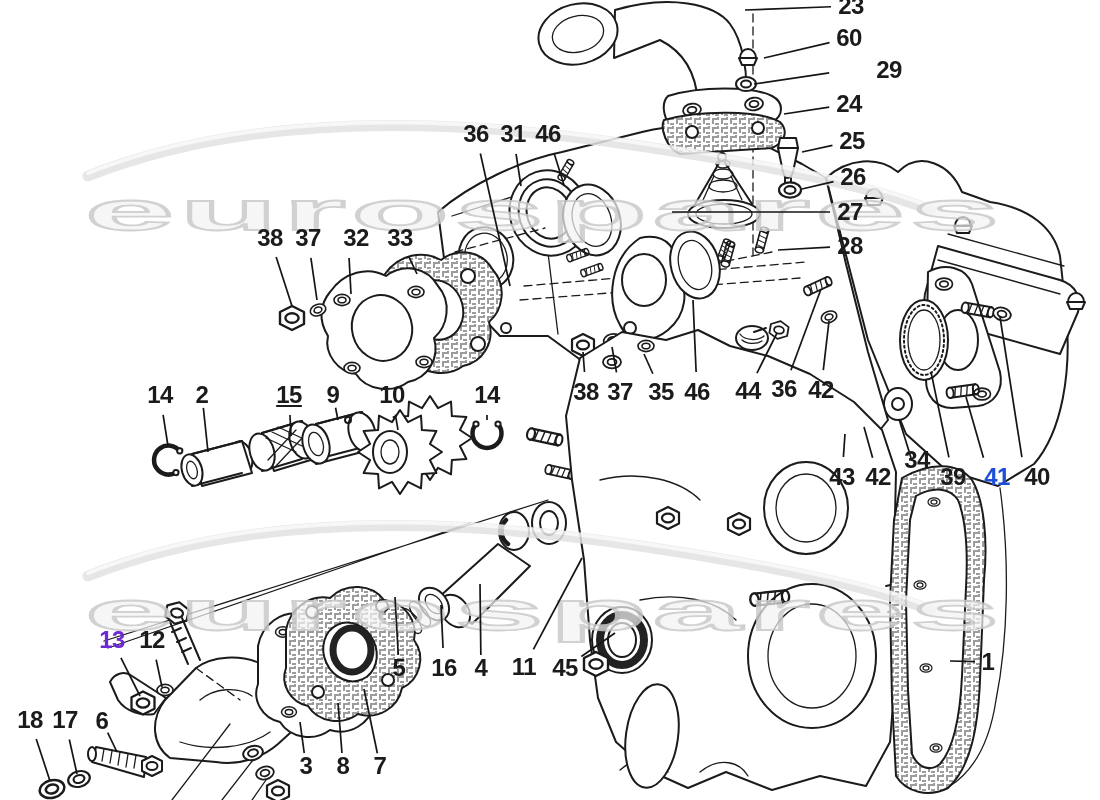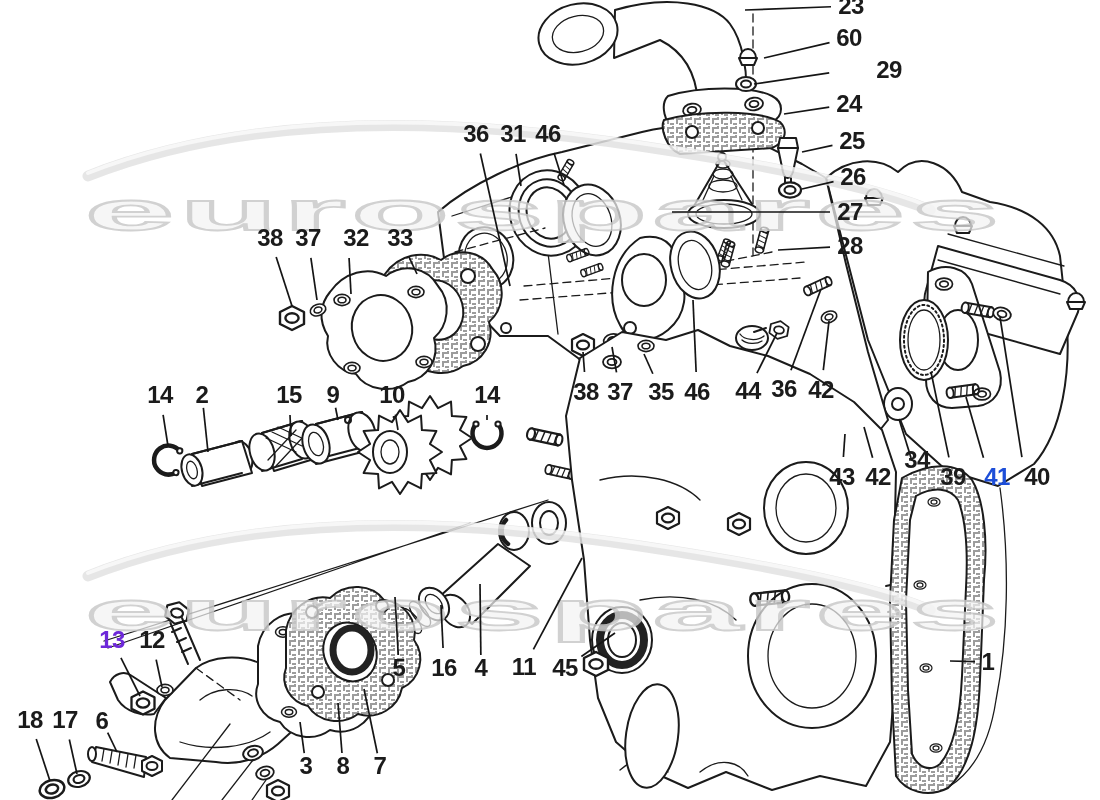--- a/index.html
+++ b/index.html
@@ -373,21 +373,21 @@
       <div class="callout" style="left: 850px; top: 246px; color: rgb(27, 27, 27);">28</div>
       <div class="callout" style="left: 476px; top: 134px; color: rgb(27, 27, 27);">36</div>
       <div class="callout" style="left: 513px; top: 134px; color: rgb(27, 27, 27);">31</div>
       <div class="callout" style="left: 548px; top: 134px; color: rgb(27, 27, 27);">46</div>
       <div class="callout" style="left: 270px; top: 238px; color: rgb(27, 27, 27);">38</div>
       <div class="callout" style="left: 308px; top: 238px; color: rgb(27, 27, 27);">37</div>
       <div class="callout" style="left: 356px; top: 238px; color: rgb(27, 27, 27);">32</div>
       <div class="callout" style="left: 400px; top: 238px; color: rgb(27, 27, 27);">33</div>
       <div class="callout" style="left: 160px; top: 395px; color: rgb(27, 27, 27);">14</div>
       <div class="callout" style="left: 202px; top: 395px; color: rgb(27, 27, 27);">2</div>
-      <div class="callout" style="left: 289px; top: 395px; color: rgb(27, 27, 27);">15</div>
+      <div class="callout" style="left: 289px; top: 395px; color: rgb(27, 27, 27); text-decoration: underline;">15</div>
       <div class="callout" style="left: 333px; top: 395px; color: rgb(27, 27, 27);">9</div>
       <div class="callout" style="left: 392px; top: 395px; color: rgb(27, 27, 27);">10</div>
       <div class="callout" style="left: 487px; top: 395px; color: rgb(27, 27, 27);">14</div>
       <div class="callout" style="left: 586px; top: 392px; color: rgb(27, 27, 27);">38</div>
       <div class="callout" style="left: 620px; top: 392px; color: rgb(27, 27, 27);">37</div>
       <div class="callout" style="left: 661px; top: 392px; color: rgb(27, 27, 27);">35</div>
       <div class="callout" style="left: 697px; top: 392px; color: rgb(27, 27, 27);">46</div>
       <div class="callout" style="left: 748px; top: 391px; color: rgb(27, 27, 27);">44</div>
       <div class="callout" style="left: 784px; top: 389px; color: rgb(27, 27, 27);">36</div>
       <div class="callout" style="left: 821px; top: 390px; color: rgb(27, 27, 27);">42</div>

